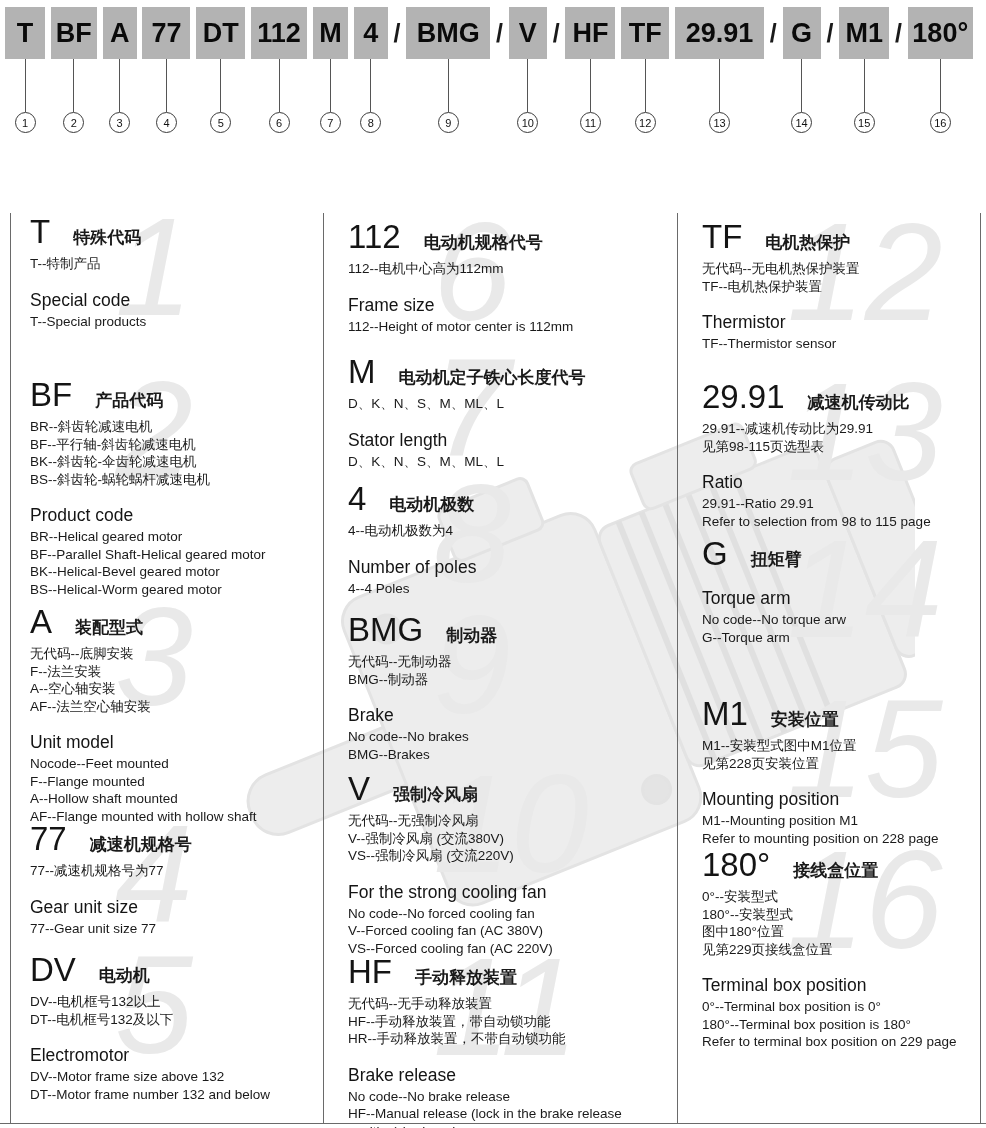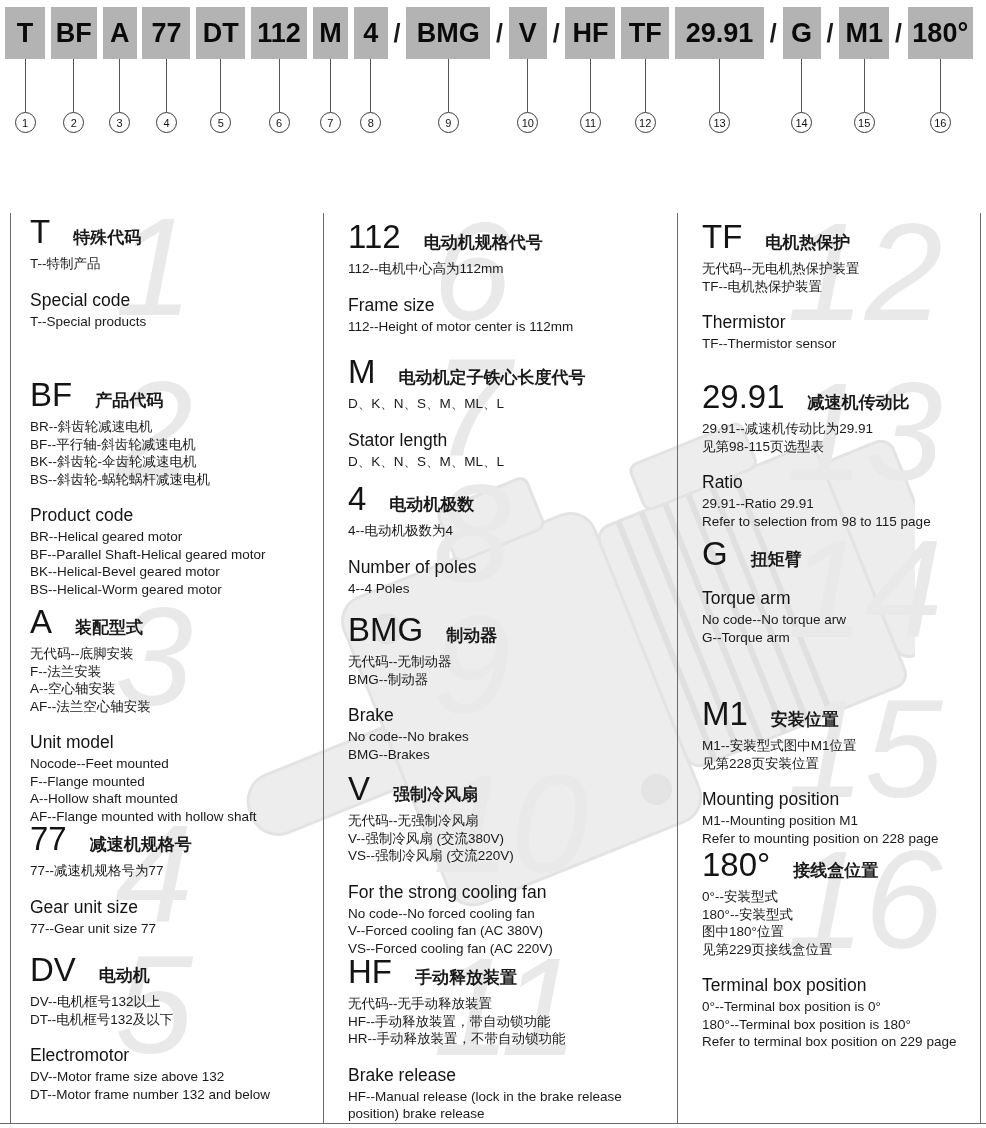--- a/index.html
+++ b/index.html
@@ -372,20 +372,21 @@
           <span class="sec-code">HF</span>
           <span class="sec-title-cn">手动释放装置</span>
         </div>
         <div class="cn-lines">
           <div>无代码--无手动释放装置</div>
           <div>HF--手动释放装置，带自动锁功能</div>
           <div>HR--手动释放装置，不带自动锁功能</div>
         </div>
         <div class="en-title">Brake release</div>
         <div class="en-lines">
+          <div>No code--No brake release</div>
           <div>HF--Manual release (lock in the brake release position) brake release</div>
         </div>
       </div>
     </div>
   </div>
 <div class="col" id="col-right">
     <div class="section" style="top: 7px;">
       <div class="ghost">12</div>
       <div class="sec-content">
         <div class="sec-head">

